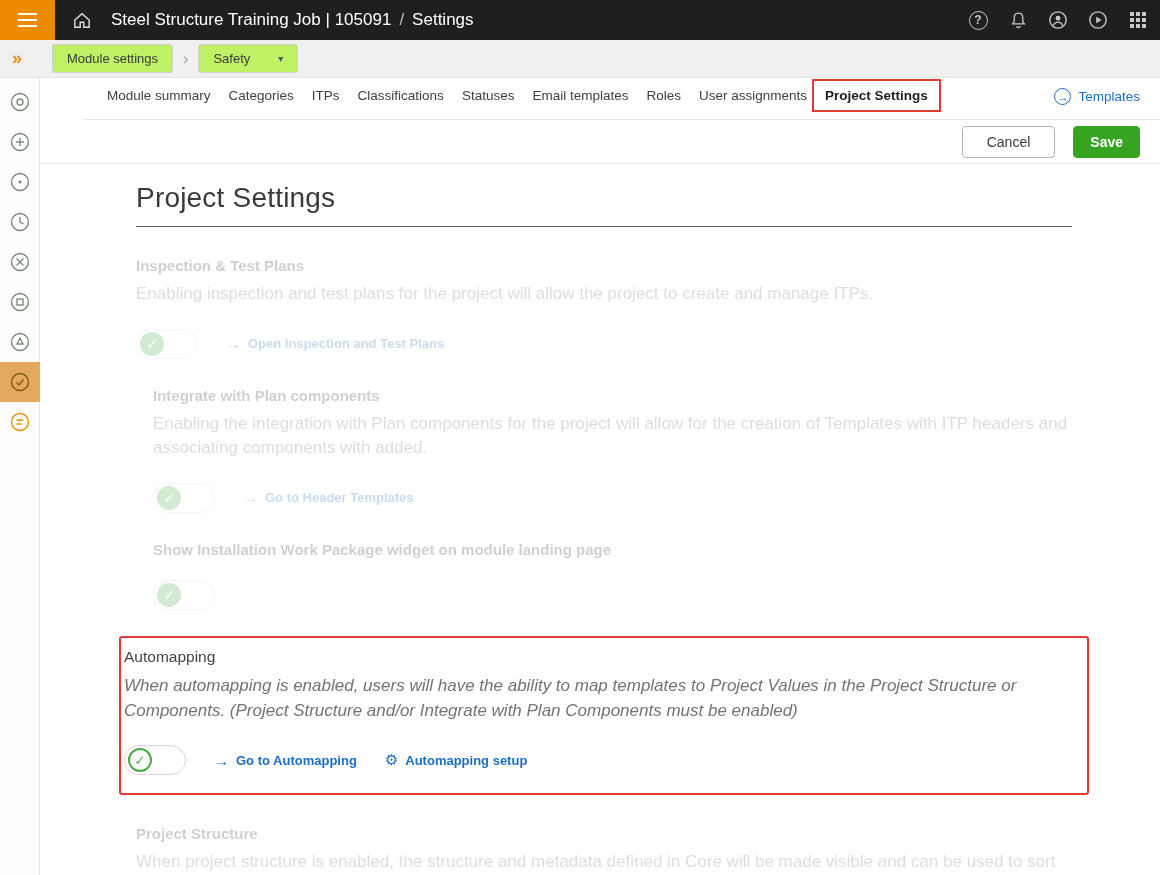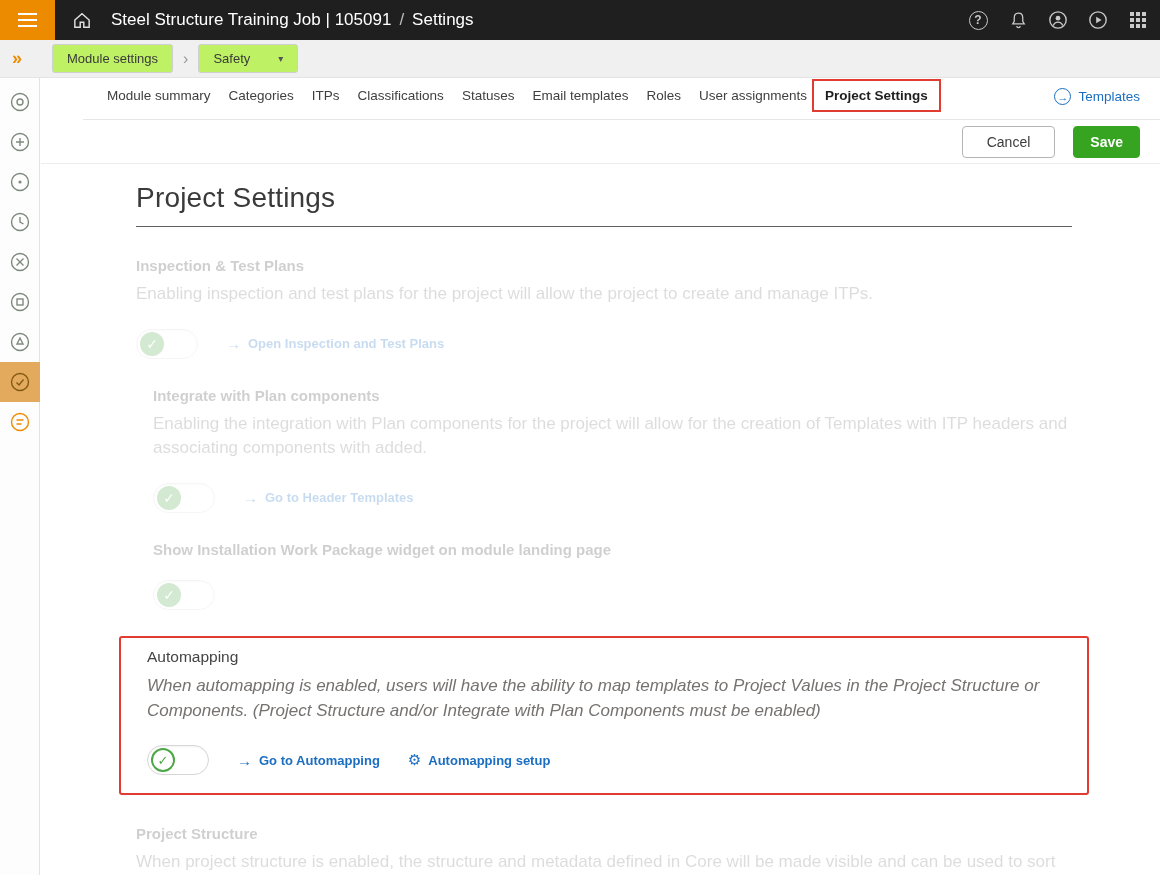--- a/index.html
+++ b/index.html
@@ -66,21 +66,21 @@
 
   .toggle { width:62px; height:30px; border:1px solid #d6d6d6; border-radius:16px; background:#fff; position:relative; cursor:pointer; box-shadow:inset 0 1px 2px rgba(0,0,0,.05); flex:0 0 auto; }
   .toggle .knob { position:absolute; top:2px; left:3px; width:24px; height:24px; border-radius:50%; display:flex; align-items:center; justify-content:center; font-size:14px; }
   .toggle.on .knob { background:#4ca746; color:#fff; }
   .toggle.checkring .knob { background:#fff; border:2px solid #4ca746; color:#4ca746; font-size:13px; }
 
   .blue-link { color:#1b6ec2; font-size:13px; font-weight:bold; display:flex; align-items:center; gap:7px; cursor:pointer; }
   .blue-link .arrow { font-size:15px; font-weight:400; }
   .blue-link .gear { font-size:15px; font-weight:400; }
 
-  .automapping-annotation { border:2px solid #e03c31; border-radius:3px; margin:26px -17px 0; padding:10px 26px 18px; }
+  .automapping-annotation { border:2px solid #e03c31; border-radius:3px; margin:26px -17px 0; padding:10px 3px 18px; }
   .automapping-annotation .section { margin-top:0; }
 </style>
 </head>
 <body>
 
 <header class="topbar">
   <div class="menu-btn">
       <i></i>
       <i></i>
       <i></i>

